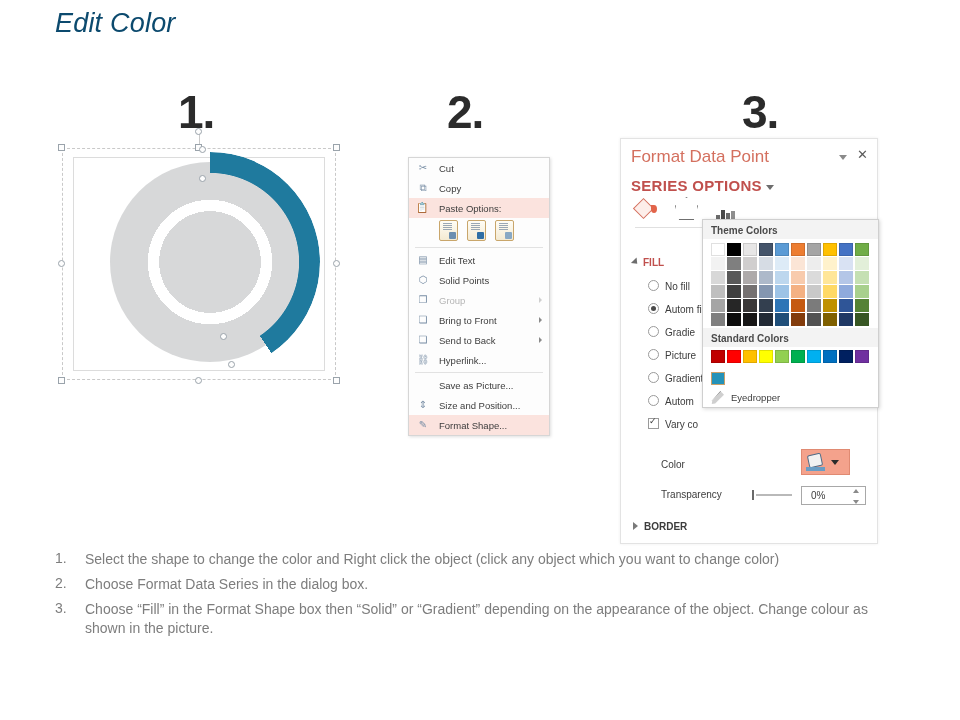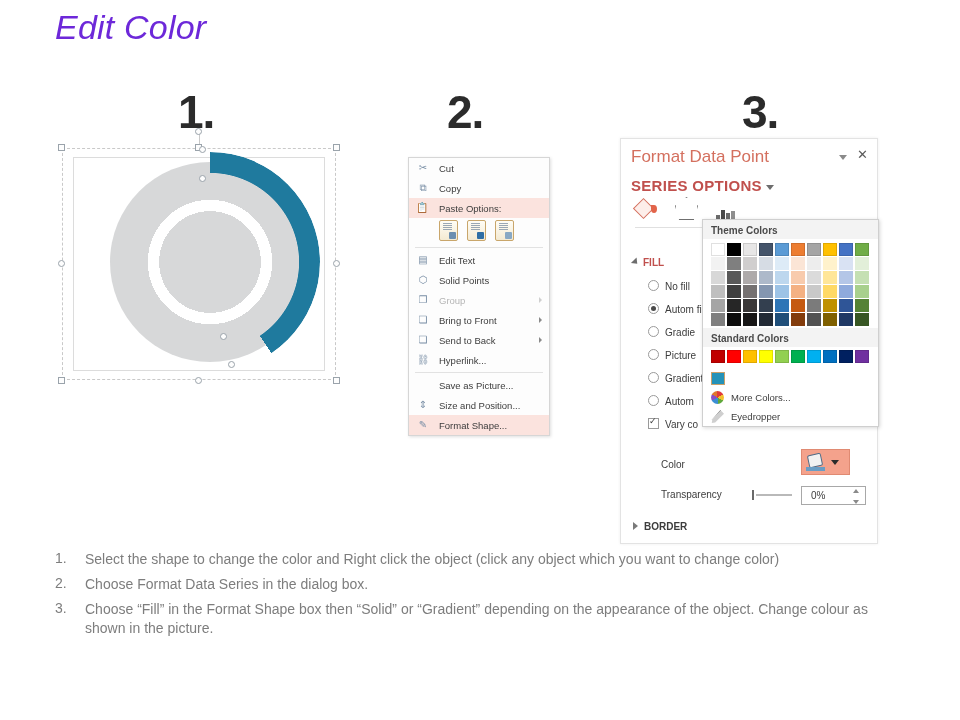--- a/index.html
+++ b/index.html
@@ -6,21 +6,21 @@
   body{
     width:960px;height:720px;background:#ffffff;overflow:hidden;
     font-family:"Liberation Sans", sans-serif;
     -webkit-font-smoothing:antialiased;
   }
   .slide{position:relative;width:960px;height:720px;}
 
   
   .slide-title{
     position:absolute;left:55px;top:8px;
-    font-size:34px;font-style:italic;color:#6d28d9;letter-spacing:.2px;
+    font-size:27px;font-style:italic;color:#0c4a6e;letter-spacing:.2px;
   }
 
   
   .step-num{
     position:absolute;font-size:46px;font-weight:bold;color:#2b2b2b;
     letter-spacing:-1px;
   }
   #num1{left:178px;top:85px;}
   #num2{left:447px;top:85px;}
   #num3{left:742px;top:85px;}
@@ -526,24 +526,20 @@
         <span class="sw" style="background: rgb(0, 176, 80);"></span>
         <span class="sw" style="background: rgb(0, 176, 240);"></span>
         <span class="sw" style="background: rgb(0, 112, 192);"></span>
         <span class="sw" style="background: rgb(0, 32, 96);"></span>
         <span class="sw" style="background: rgb(112, 48, 160);"></span>
       </div>
     <div class="recent-row">
       <span class="recent-sw"></span>
     </div>
     <div class="pk-item">
-      <span class="pk-ico ico-wheel"></span>
-      <span>More Colors...</span>
-    </div>
-    <div class="pk-item">
       <span class="pk-ico ico-drop"></span>
       <span>Eyedropper</span>
     </div>
   </div>
 
   <div class="instr">
     <div class="irow">
       <div class="inum">1.</div>
       <div class="itxt">Select the shape to change the color and Right click the object (click any object which you want to change color)</div>
     </div>

